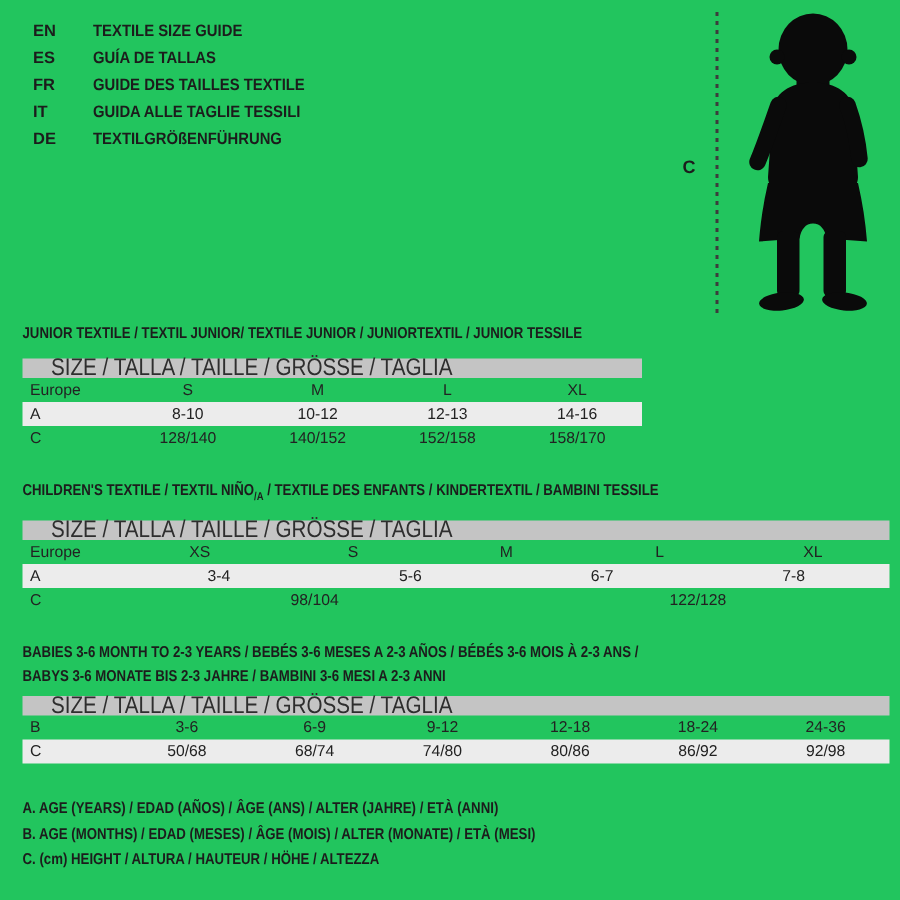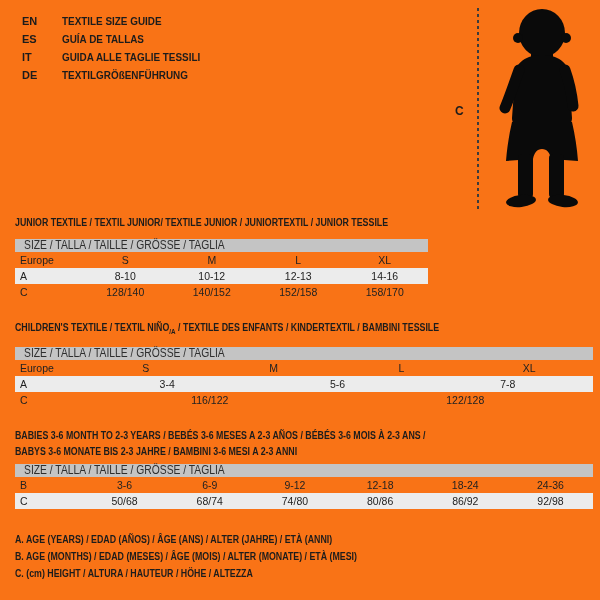--- a/index.html
+++ b/index.html
@@ -1,39 +1,39 @@
 <!DOCTYPE html>
 <html><head>
 <meta charset="utf-8">
 <style>
   html,body{margin:0;padding:0;background:#fff;}
   .page{
-    position:relative;width:600px;height:600px;background:#f97316;
+    position:relative;width:600px;height:600px;background:#22c55e;
     font-family:"Liberation Sans",sans-serif;color:#1c1c1c;overflow:hidden;
   }
   
   .lang{position:absolute;left:22px;top:12px;}
   .lang-row{display:flex;height:18px;align-items:center;}
   .lang-code{width:40px;font-weight:700;font-size:11px;}
   .lang-label{font-weight:700;font-size:11px;white-space:nowrap;
     transform:scaleX(0.90);transform-origin:0 50%;}
   
   .dashline{position:absolute;left:477px;top:8px;width:2px;height:202px;
     background:repeating-linear-gradient(to bottom,#3c3c3c 0 3px,transparent 3px 6px);}
   .c-label{position:absolute;left:455px;top:104px;font-weight:700;font-size:12px;}
   .baby{position:absolute;left:485px;top:4px;width:115px;height:206px;}
   
   .sec-title{position:absolute;font-weight:700;font-size:10.5px;white-space:nowrap;
     transform:scaleX(0.84);transform-origin:0 0;}
   .sec-title .line{height:16px;line-height:16px;}
   .sub{font-size:7.5px;vertical-align:sub;}
   
   .stable{position:absolute;font-size:10.5px;color:#222;}
-  .thead{height:13px;line-height:13px;background:#c4c4c4;padding-left:9px;
-    font-size:12px;color:#2e2e2e;white-space:nowrap;}
+  .thead{height:13px;line-height:13px;background:#c4c4c4;padding-left:19px;
+    font-size:16px;color:#2e2e2e;white-space:nowrap;}
   .sx{display:inline-block;transform:scaleX(0.86);transform-origin:0 50%;}
   .trow{display:flex;height:16px;line-height:16px;}
   .trow.alt{background:#ececec;}
   .cell-label{width:62px;padding-left:5px;text-align:left;flex:none;}
   .cell{flex:1;text-align:center;}
   
   .notes{position:absolute;left:15px;top:531px;font-weight:700;font-size:10.5px;
     transform:scaleX(0.84);transform-origin:0 0;white-space:nowrap;}
   .notes .line{height:17px;line-height:17px;}
 </style>
@@ -43,20 +43,24 @@
 <div class="page">
 
   <div class="lang">
     <div class="lang-row">
       <span class="lang-code">EN</span>
       <span class="lang-label">TEXTILE SIZE GUIDE</span>
     </div>
     <div class="lang-row">
       <span class="lang-code">ES</span>
       <span class="lang-label">GUÍA DE TALLAS</span>
+    </div>
+    <div class="lang-row">
+      <span class="lang-code">FR</span>
+      <span class="lang-label">GUIDE DES TAILLES TEXTILE</span>
     </div>
     <div class="lang-row">
       <span class="lang-code">IT</span>
       <span class="lang-label">GUIDA ALLE TAGLIE TESSILI</span>
     </div>
     <div class="lang-row">
       <span class="lang-code">DE</span>
       <span class="lang-label">TEXTILGRÖßENFÜHRUNG</span>
     </div>
   </div>
@@ -104,34 +108,36 @@
       <div class="cell">152/158</div>
       <div class="cell">158/170</div>
     </div>
   </div>
 
   <div class="sec-title" style="left:15px;top:321px;"><span>CHILDREN'S TEXTILE / TEXTIL NIÑO</span><span class="sub">/A</span><span> / TEXTILE DES ENFANTS / KINDERTEXTIL / BAMBINI TESSILE</span></div>
   <div class="stable" style="left:15px;top:347px;width:578px;">
     <div class="thead"><span class="sx">SIZE / TALLA / TAILLE / GRÖSSE / TAGLIA</span></div>
     <div class="trow">
       <div class="cell-label">Europe</div>
+      <div class="cell">XS</div>
       <div class="cell">S</div>
       <div class="cell">M</div>
       <div class="cell">L</div>
       <div class="cell">XL</div>
     </div>
     <div class="trow alt">
       <div class="cell-label">A</div>
       <div class="cell">3-4</div>
       <div class="cell">5-6</div>
+      <div class="cell">6-7</div>
       <div class="cell">7-8</div>
     </div>
     <div class="trow">
       <div class="cell-label">C</div>
-      <div class="cell">116/122</div>
+      <div class="cell">98/104</div>
       <div class="cell">122/128</div>
     </div>
   </div>
 
   <div class="sec-title" style="left:15px;top:427px;">
     <div class="line">BABIES 3-6 MONTH TO 2-3 YEARS / BEBÉS 3-6 MESES A 2-3 AÑOS / BÉBÉS 3-6 MOIS À 2-3 ANS /</div>
     <div class="line">BABYS 3-6 MONATE BIS 2-3 JAHRE / BAMBINI 3-6 MESI A 2-3 ANNI</div>
   </div>
   <div class="stable" style="left:15px;top:464px;width:578px;">
     <div class="thead"><span class="sx">SIZE / TALLA / TAILLE / GRÖSSE / TAGLIA</span></div>

